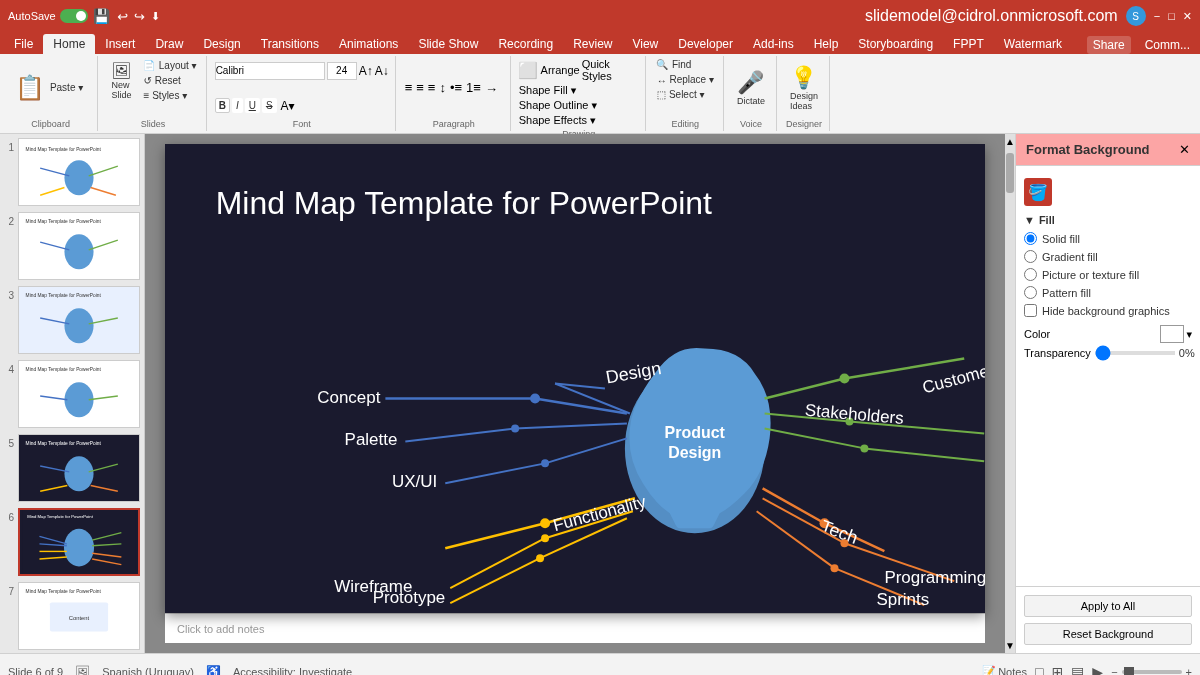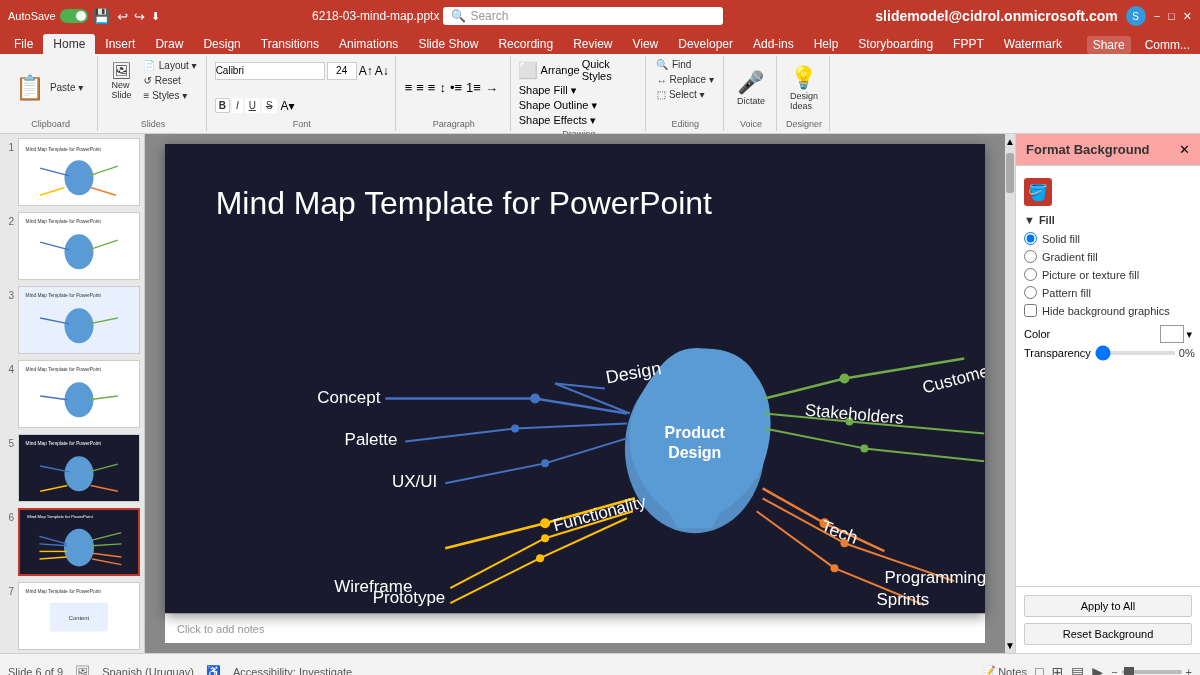--- a/index.html
+++ b/index.html
@@ -335,29 +335,22 @@
   <div class="left">
     <div class="autosave-indicator">
       <span>AutoSave</span>
       <span class="toggle-on"></span>
     </div>
     <span style="font-size:14px;">💾</span>
     <span style="font-size:13px;">↩</span>
     <span style="font-size:13px;">↪</span>
     <span style="font-size:11px;">⬇</span>
   </div>
-  <div class="center">
-    <span style="font-size:12px;">6218-03-mind-map.pptx</span>
-    <div class="search-box">
-      <span>🔍</span>
-      <span style="color:#999;">Search</span>
-    </div>
-  </div>
   <div class="right">
-    <span style="font-size:14px;font-weight:bold;">slidemodel@cidrol.onmicrosoft.com</span>
+    <span style="font-size:16px;">slidemodel@cidrol.onmicrosoft.com</span>
     <span style="background:#3498db;border-radius:50%;width:20px;height:20px;display:inline-flex;align-items:center;justify-content:center;font-size:10px;color:white;">S</span>
     <span style="cursor:pointer;">−</span>
     <span style="cursor:pointer;">□</span>
     <span style="cursor:pointer;">✕</span>
   </div>
 </div>
 
 <div id="ribbon-tabs">
   <div class="ribbon-tab">File</div>
   <div class="ribbon-tab active">Home</div>

